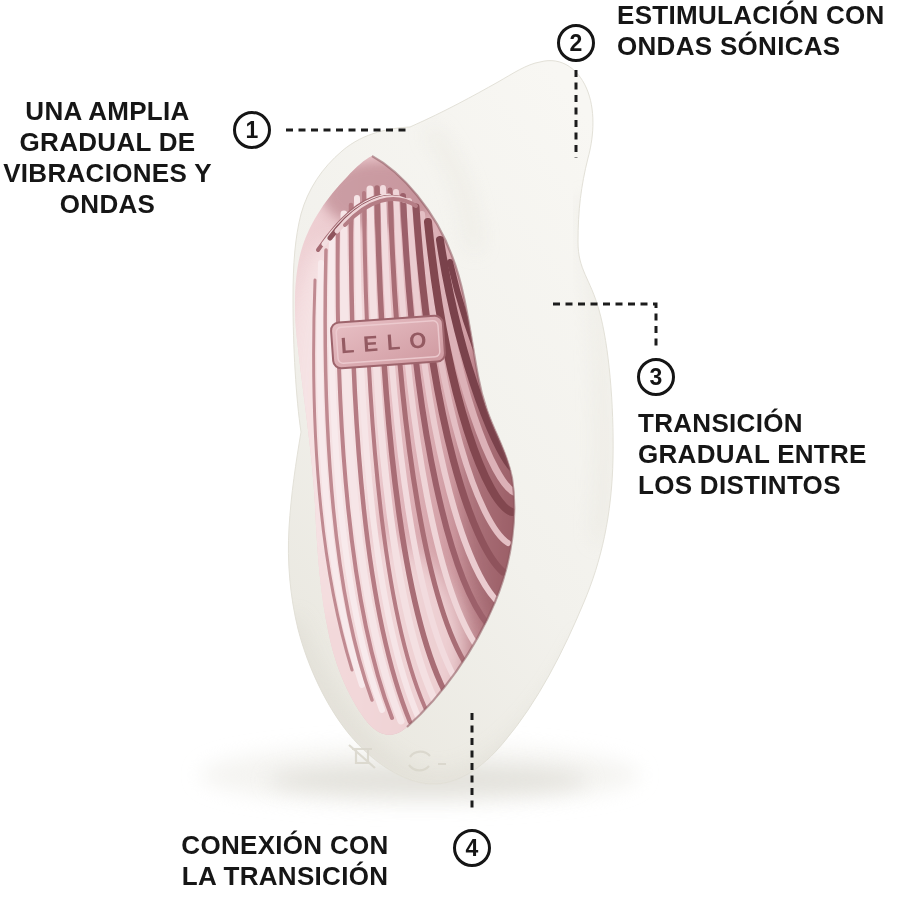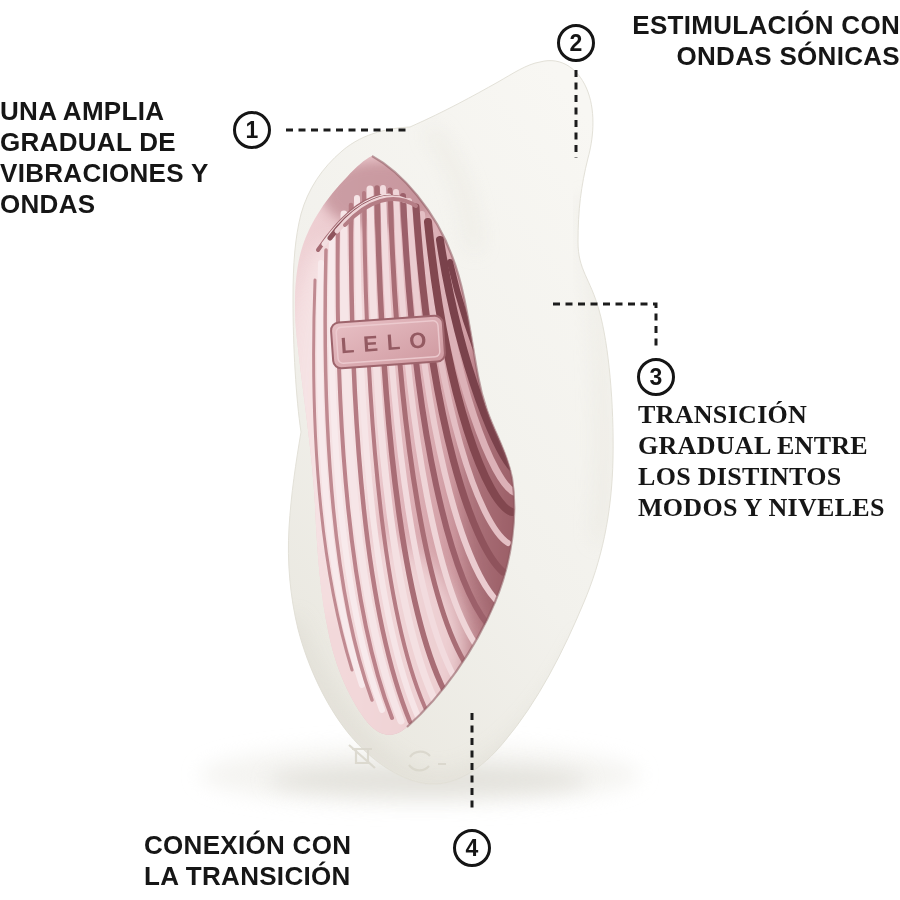--- a/index.html
+++ b/index.html
@@ -4,31 +4,31 @@
 <style>
   html,body{margin:0;padding:0;background:#ffffff;}
   .stage{
     position:relative;width:900px;height:900px;background:#ffffff;overflow:hidden;
     font-family:"Liberation Sans",sans-serif;
   }
   .callout-text{
     position:absolute;font-weight:700;font-size:26px;line-height:31px;
     color:#161616;letter-spacing:.3px;white-space:nowrap;
   }
-  .align-right{text-align:left;}
+  .align-right{text-align:center;}
   .align-left{text-align:left;}
   .callout-circle{
     position:absolute;width:38px;height:38px;box-sizing:border-box;
     border:3px solid #151515;border-radius:50%;background:#ffffff;
     display:flex;align-items:center;justify-content:center;
     font-weight:700;font-size:23px;color:#151515;
   }
   #text-1{left:0px;top:96px;width:215px;}
-  #text-2{left:617px;top:10px;width:283px;text-align:right;}
-  #text-3{left:638px;top:399px;width:262px;font-family:Liberation Serif, serif;}
+  #text-2{left:617px;top:0;width:283px;}
+  #text-3{left:638px;top:408px;width:262px;}
   #text-4{left:144px;top:830px;width:282px;}
   #circle-1{left:233px;top:111px;}
   #circle-2{left:557px;top:24px;}
   #circle-3{left:637px;top:358px;}
   #circle-4{left:453px;top:829px;}
   svg{position:absolute;left:0;top:0;}
 </style>
 </head>
 <body>
 
@@ -156,21 +156,20 @@
 
   <div class="callout-text align-left" id="text-2">
     <div>ESTIMULACIÓN CON</div>
     <div>ONDAS SÓNICAS</div>
   </div>
 
   <div class="callout-text align-left" id="text-3">
     <div>TRANSICIÓN</div>
     <div>GRADUAL ENTRE</div>
     <div>LOS DISTINTOS</div>
-    <div>MODOS Y NIVELES</div>
   </div>
 
   <div class="callout-text align-right" id="text-4">
     <div>CONEXIÓN CON</div>
     <div>LA TRANSICIÓN</div>
   </div>
 
 </div>
 
 </body></html>

